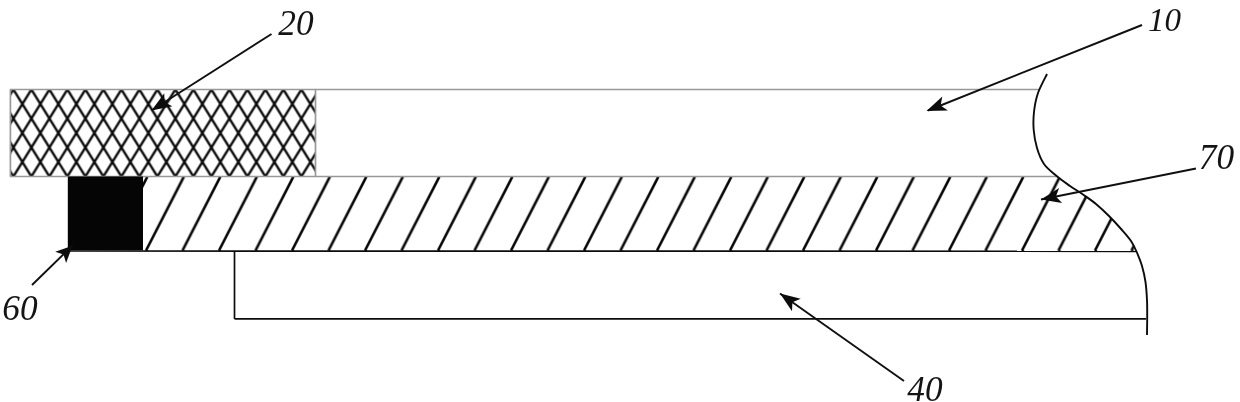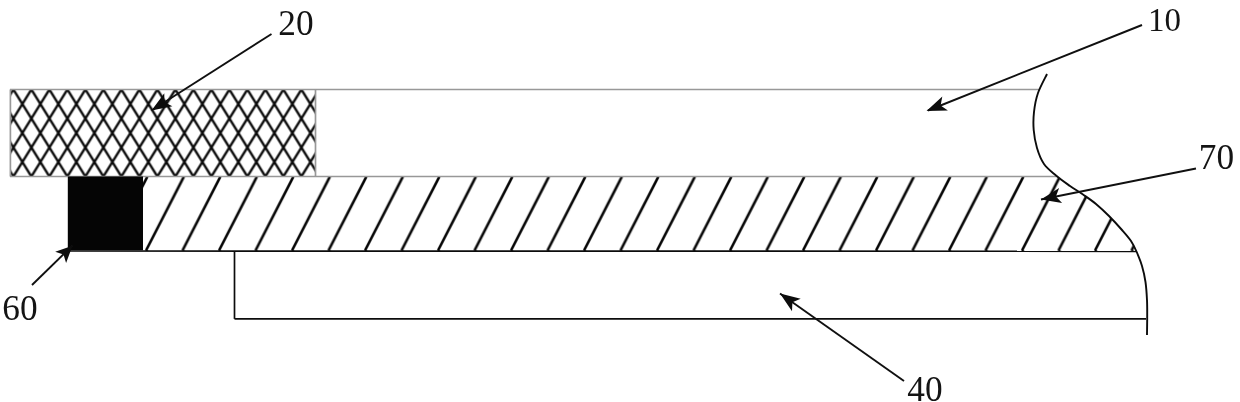--- a/index.html
+++ b/index.html
@@ -1,16 +1,16 @@
 <!DOCTYPE html>
 <html><head>
 <meta charset="utf-8">
 <style>
   html,body{margin:0;padding:0;background:#fff;}
-  .wrap{position:relative;width:1240px;height:402px;overflow:hidden;}
+  .wrap{position:relative;width:1240px;height:402px;overflow:hidden;font-style:italic;}
   svg{display:block;}
   text{font-family:"Liberation Serif",serif;fill:#141414;}
 </style>
 </head>
 <body>
 <div class="wrap">
 <svg width="1240" height="402" viewBox="0 0 1240 402" xmlns="http://www.w3.org/2000/svg">
   <defs>
     <pattern id="xh" x="13.4" y="89.5" width="18" height="29" patternUnits="userSpaceOnUse">
       <path d="M0,0 L18,29 M0,29 L18,0" stroke="#0a0a0a" stroke-width="2.4" fill="none"></path>

